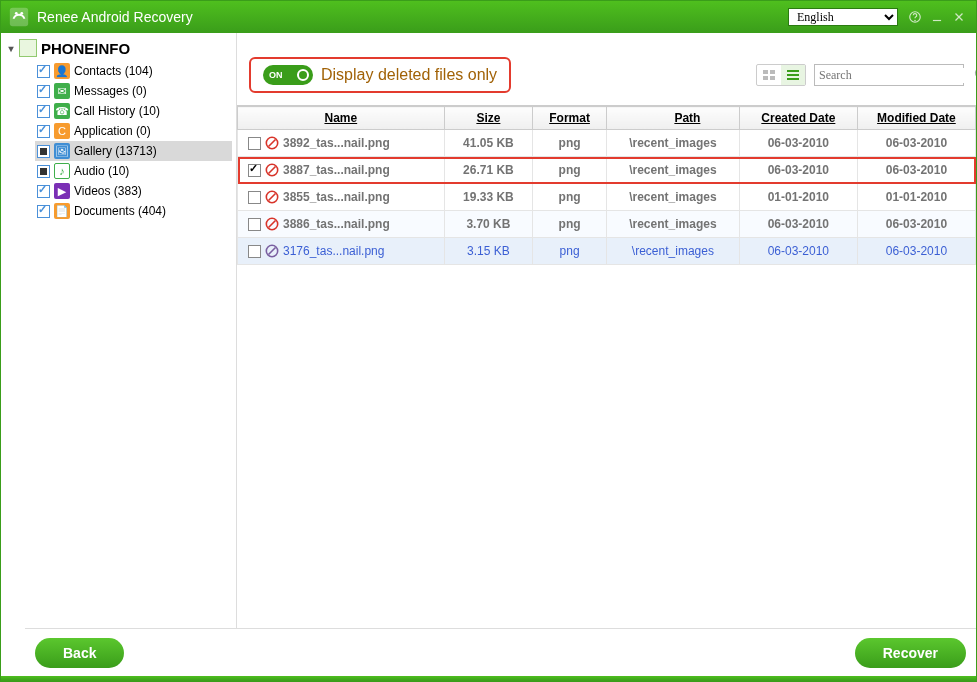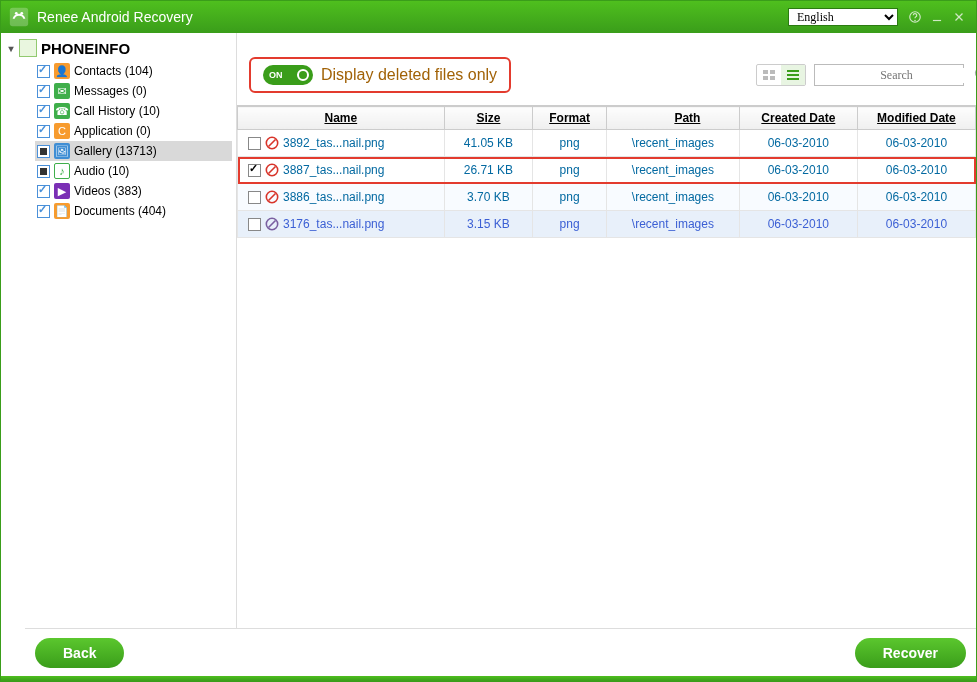--- a/index.html
+++ b/index.html
@@ -98,21 +98,21 @@
   color:#fff;font-size:9px;font-weight:bold;padding-left:6px;
 }
 .switch-knob{width:16px;height:16px;border-radius:50%;background:#fff;border:2px solid #3a9d1a;position:absolute;right:2px;top:2px;}
 .switch-knob::after{content:"";width:8px;height:8px;border-radius:50%;background:#3a9d1a;position:absolute;top:2px;left:2px;}
 .toggle-label{color:#a16207;font-size:16px;}
 .toolbar-gap{flex:1;}
 .view-btns{display:flex;border:1px solid #ccc;border-radius:2px;overflow:hidden;}
 .view-btn{width:24px;height:20px;display:flex;align-items:center;justify-content:center;}
 .view-btn.active{background:#e8f5e2;}
 .search-box{display:flex;align-items:center;border:1px solid #bbb;height:22px;width:150px;padding:0 4px;}
-.search-box input{border:none;outline:none;flex:1;font:12px Tahoma;color:#701a75;text-align:center;}
+.search-box input{border:none;outline:none;flex:1;font:12px Tahoma;color:#701a75;}
 .search-box .mag{color:#555;}
 .table-wrap{flex:1;overflow:auto;border-top:1px solid #ccc;}
 table{width:100%;border-collapse:collapse;}
 th{
   background:linear-gradient(#fdfdfd,#efefef);
   border:1px solid #ccc;
   font-weight:bold;
   font-size:12px;
   padding:4px 2px;
   text-align:center;
@@ -125,21 +125,21 @@
   font-size:12px;
 }
 tr.row-sel{outline:2px solid #e33b2e;outline-offset:-2px;position:relative;z-index:1;}
 tr.row-alt{background:#f8fbff;}
 tr.row-blue{background:#e8f0fa;}
 .name-cell{text-align:left;padding-left:6px;display:flex;align-items:center;gap:4px;}
 .cb2{width:13px;height:13px;border:1px solid #888;flex:none;background:#fff;position:relative;}
 .cb2.checked::after{content:"✓";position:absolute;top:-3px;left:0;font-size:11px;font-weight:bold;}
 .del-icon{width:14px;height:14px;flex:none;}
 .del-icon svg{width:14px;height:14px;}
-.red{color:#0369a1;}
+.red{color:#737373;font-weight:bold;}
 .blue{color:#3b5fd4;}
 .footer{
   height:48px;
   background:#fff;
   border-top:1px solid #ddd;
   display:flex;
   align-items:center;
   padding:0 10px;
   margin-left:24px;
 }
@@ -319,20 +319,37 @@
                       </svg></span>
                     <span class="red">3887_tas...nail.png</span>
                   </div>
                 </td>
                 <td class="red">26.71 KB</td>
                 <td class="red">png</td>
                 <td class="red">\recent_images</td>
                 <td class="red">06-03-2010</td>
                 <td class="red">06-03-2010</td>
               </tr>
+              <tr class="">
+                <td>
+                  <div class="name-cell">
+                    <span class="cb2"></span>
+                    <span class="del-icon"><svg viewBox="0 0 16 16">
+                        <circle cx="8" cy="8" r="6.5" fill="none" stroke="#d8342a" stroke-width="1.8"></circle>
+                        <line x1="4" y1="12" x2="12" y2="4" stroke="#d8342a" stroke-width="1.8"></line>
+                      </svg></span>
+                    <span class="red">3855_tas...nail.png</span>
+                  </div>
+                </td>
+                <td class="red">19.33 KB</td>
+                <td class="red">png</td>
+                <td class="red">\recent_images</td>
+                <td class="red">01-01-2010</td>
+                <td class="red">01-01-2010</td>
+              </tr>
               <tr class=" row-alt">
                 <td>
                   <div class="name-cell">
                     <span class="cb2"></span>
                     <span class="del-icon"><svg viewBox="0 0 16 16">
                         <circle cx="8" cy="8" r="6.5" fill="none" stroke="#d8342a" stroke-width="1.8"></circle>
                         <line x1="4" y1="12" x2="12" y2="4" stroke="#d8342a" stroke-width="1.8"></line>
                       </svg></span>
                     <span class="red">3886_tas...nail.png</span>
                   </div>

